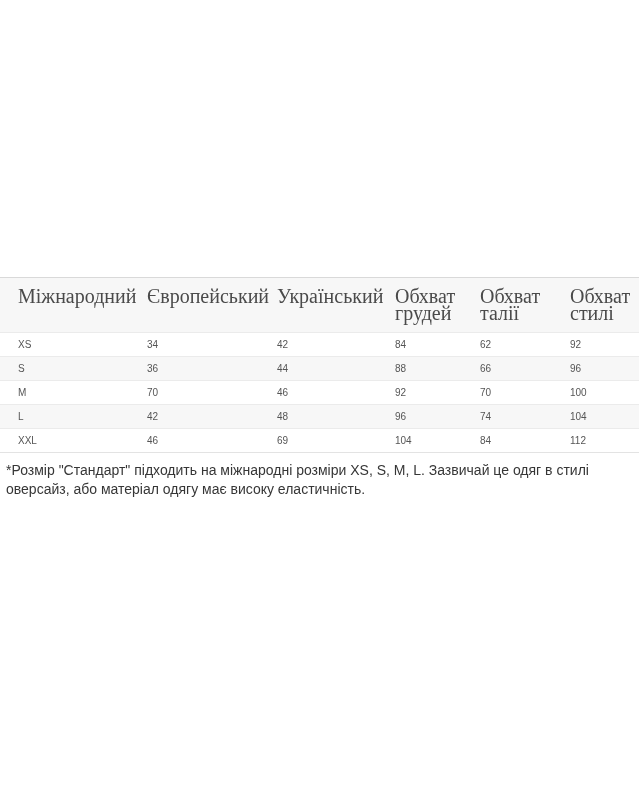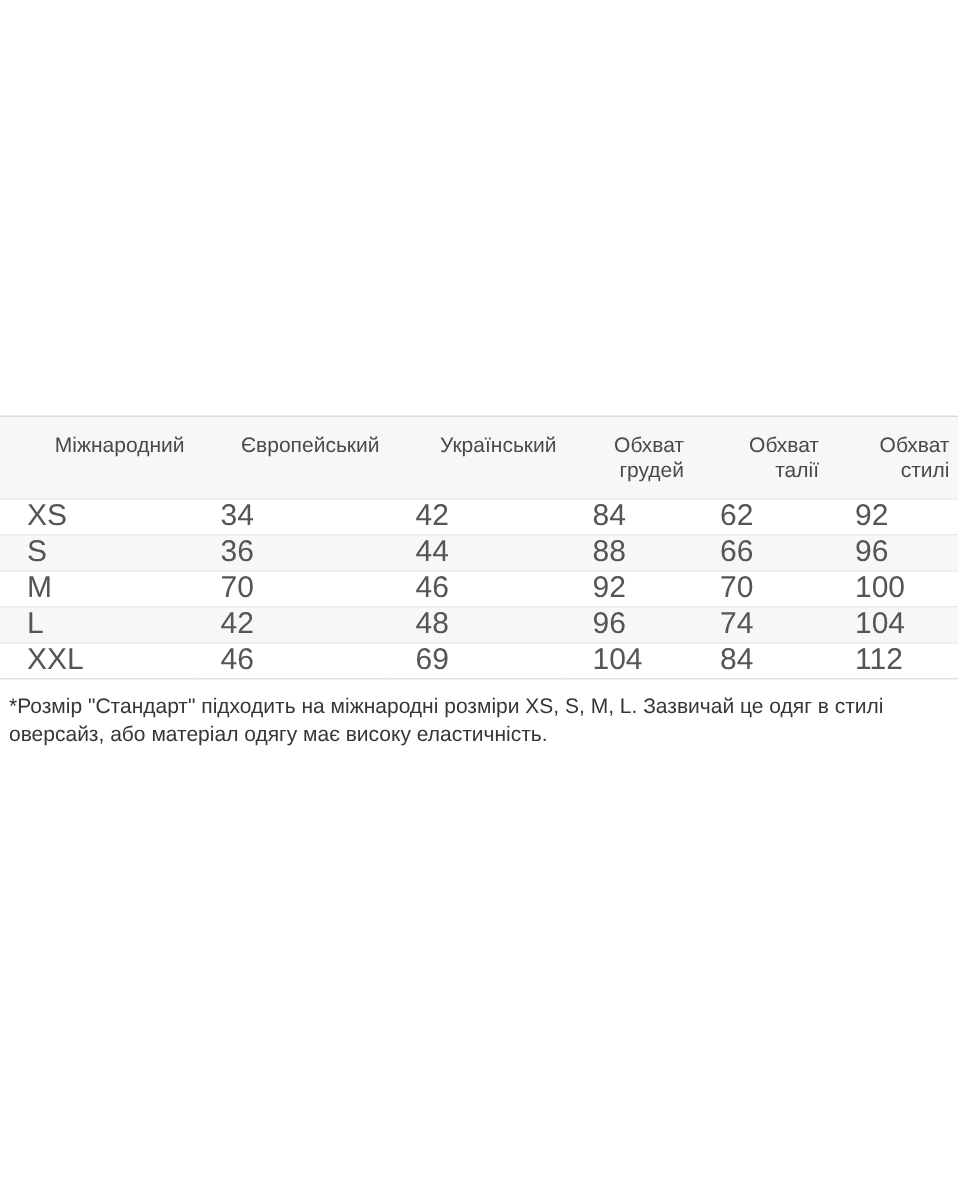--- a/index.html
+++ b/index.html
@@ -34,34 +34,35 @@
   table.size-table{
     width:639px;
     border-collapse:collapse;
     table-layout:fixed;
   }
   table.size-table thead tr{
     background:var(--stripe-bg);
   }
   table.size-table th{
     font-weight:normal;
-    text-align:right;
+    text-align:left;
     vertical-align:top;
     color:var(--header-text);
-    font-size:14px;
+    font-size:20px;
     line-height:17px;
     padding:10px 6px 10px 18px;
     border-top:1px solid var(--top-border);
     border-bottom:1px solid var(--row-border);
+    font-family:Liberation Serif, serif;
   }
   table.size-table td{
     text-align:left;
     vertical-align:middle;
     color:var(--cell-text);
-    font-size:20px;
+    font-size:10px;
     line-height:17px;
     padding:3px 6px 3px 18px;
     border-bottom:1px solid var(--row-border);
   }
   table.size-table tbody tr:nth-child(even){
     background:var(--stripe-bg);
   }
   table.size-table tbody tr:last-child td{
     border-bottom:1px solid var(--bottom-border);
   }

